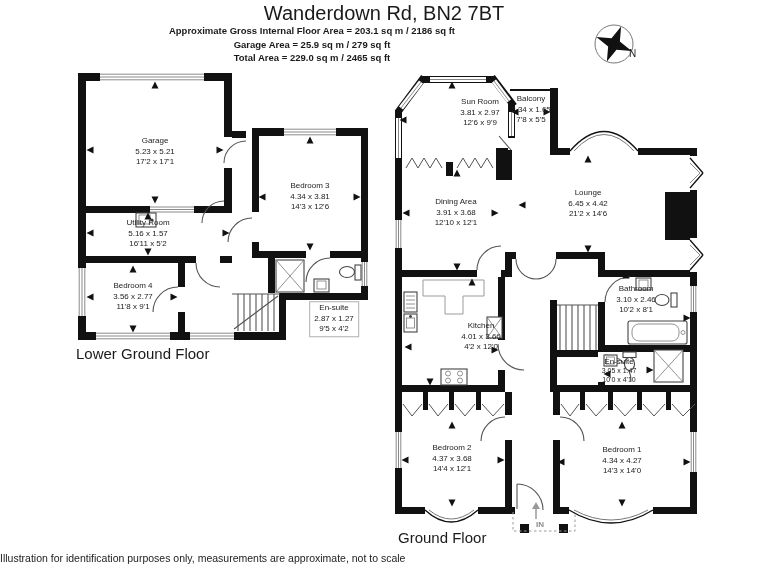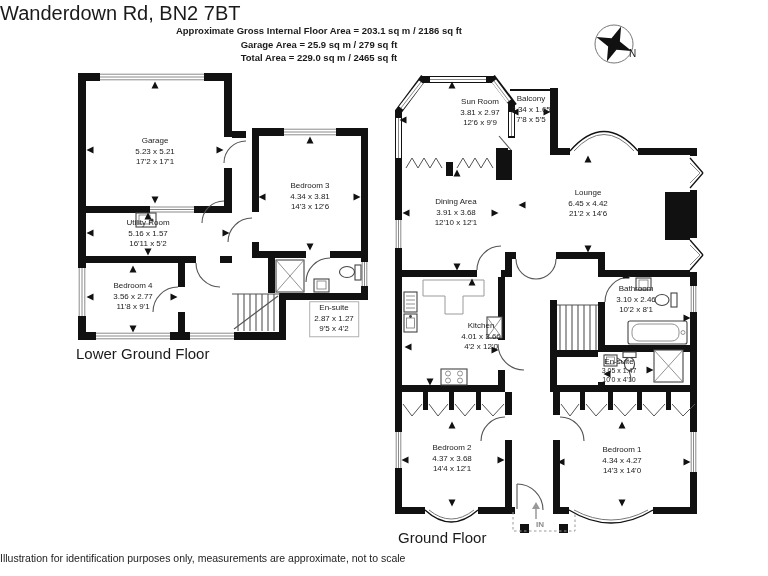--- a/index.html
+++ b/index.html
@@ -1,20 +1,20 @@
 <!DOCTYPE html>
 <html><head>
 <meta charset="utf-8">
 <style>
   html,body{margin:0;padding:0;background:#fff;}
   #canvas{position:relative;width:768px;height:576px;background:#fff;overflow:hidden;
           font-family:"Liberation Sans",sans-serif;color:#222;}
   .abs{position:absolute;}
-  #title{top:2px;left:0;width:768px;text-align:left;font-size:20px;color:#1a1a1a;}
-  .sub{left:15px;width:608px;text-align:center;font-size:9.5px;font-weight:bold;color:#1a1a1a;}
+  #title{top:2px;left:0;width:768px;text-align:center;font-size:20px;color:#1a1a1a;}
+  .sub{left:8px;width:608px;text-align:center;font-size:9.5px;font-weight:bold;color:#1a1a1a;}
   #sub1{top:25px;} #sub2{top:39px;} #sub3{top:52px;}
   .room-label{position:absolute;transform:translate(-50%,-50%);text-align:center;
               font-size:8px;line-height:10.5px;color:#222;white-space:nowrap;}
   .room-label .rn{font-size:8px;}
   .room-label.small{font-size:7px;line-height:9px;}
   .boxed{border:1px solid #b0b0b0;background:#fff;padding:1px 4px;}
   .floor-label{position:absolute;font-size:15px;color:#1a1a1a;}
   #in-label{position:absolute;transform:translate(-50%,0);font-size:8px;font-weight:bold;color:#8a8a8a;padding-left:8px;}
   #north-label{position:absolute;font-size:10px;color:#1a1a1a;}
   #footer{top:552px;left:0;width:768px;font-size:10.5px;color:#222;}

